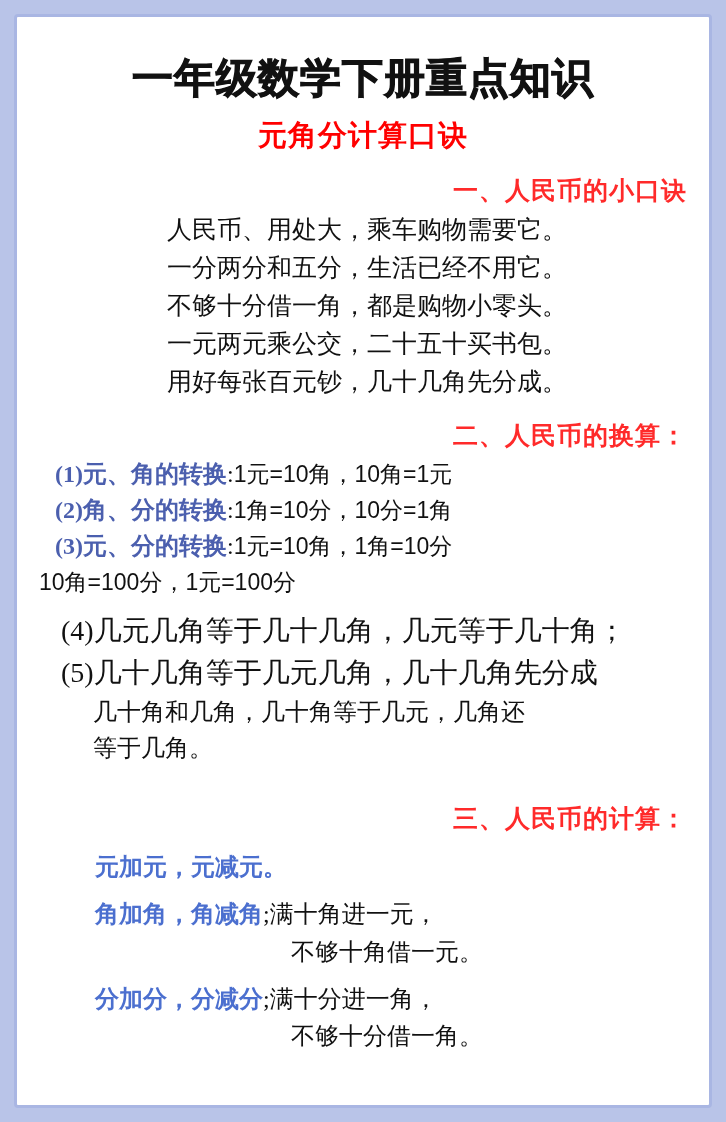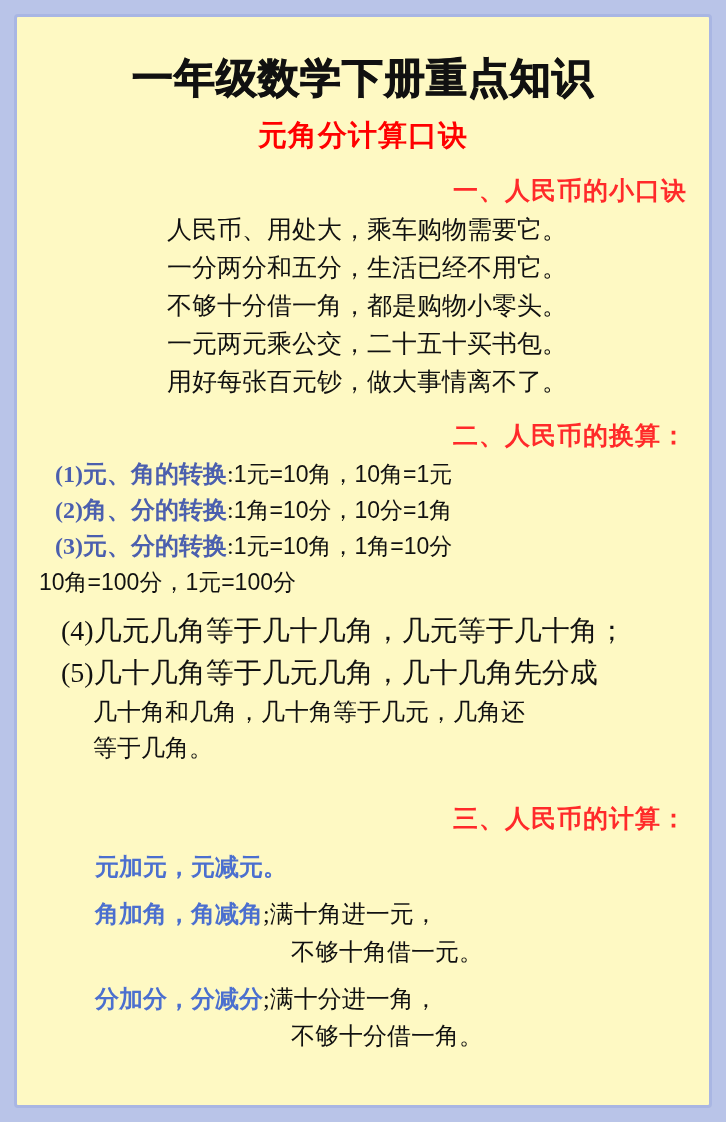--- a/index.html
+++ b/index.html
@@ -12,21 +12,21 @@
     background: #b9c4e8;
     font-family: "Liberation Serif", "DejaVu Serif", serif;
     overflow: hidden;
   }
   .page {
     position: absolute;
     left: 14px;
     top: 14px;
     width: 698px;
     height: 1094px;
-    background: #fef9c3;
+    background: #ffffff;
     border: 3px solid #a9b6e3;
     border-radius: 4px;
     box-sizing: border-box;
     overflow: hidden;
   }
   .inner {
     padding: 20px 22px 10px 22px;
   }
   
   .title-main {
@@ -140,21 +140,21 @@
 
     <h1 class="title-main">一年级数学下册重点知识</h1>
     <h2 class="title-sub">元角分计算口诀</h2>
 
     <div class="sec-head">一、人民币的小口诀</div>
     <div class="poem">
       <div class="poem-line">人民币、用处大，乘车购物需要它。</div>
       <div class="poem-line">一分两分和五分，生活已经不用它。</div>
       <div class="poem-line">不够十分借一角，都是购物小零头。</div>
       <div class="poem-line">一元两元乘公交，二十五十买书包。</div>
-      <div class="poem-line">用好每张百元钞，做大事情离不了。</div>
+      <div class="poem-line">用好每张百元钞，几十几角先分成。</div>
     </div>
 
     <div class="sec-head">二、人民币的换算：</div>
 
     <div class="conv-line"><span class="lbl">(1)</span><span class="lbl">元、角的转换</span><span>:</span><span class="num">1元=10角，10角=1元</span></div>
 
     <div class="conv-line"><span class="lbl">(2)</span><span class="lbl">角、分的转换</span><span>:</span><span class="num">1角=10分，10分=1角</span></div>
 
     <div class="conv-line"><span class="lbl">(3)</span><span class="lbl">元、分的转换</span><span>:</span><span class="num">1元=10角，1角=10分</span></div>
 

